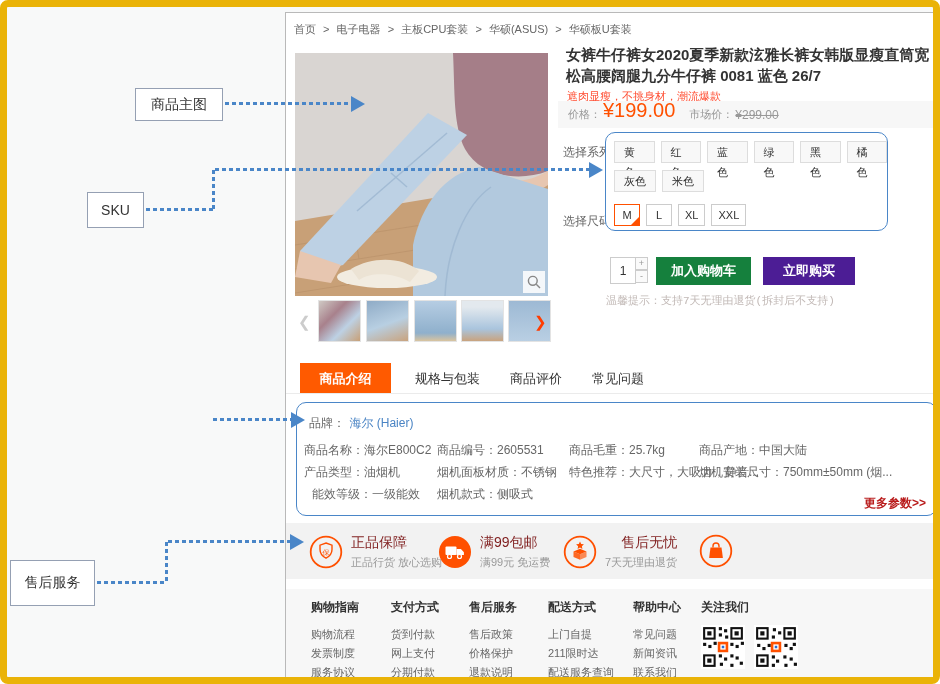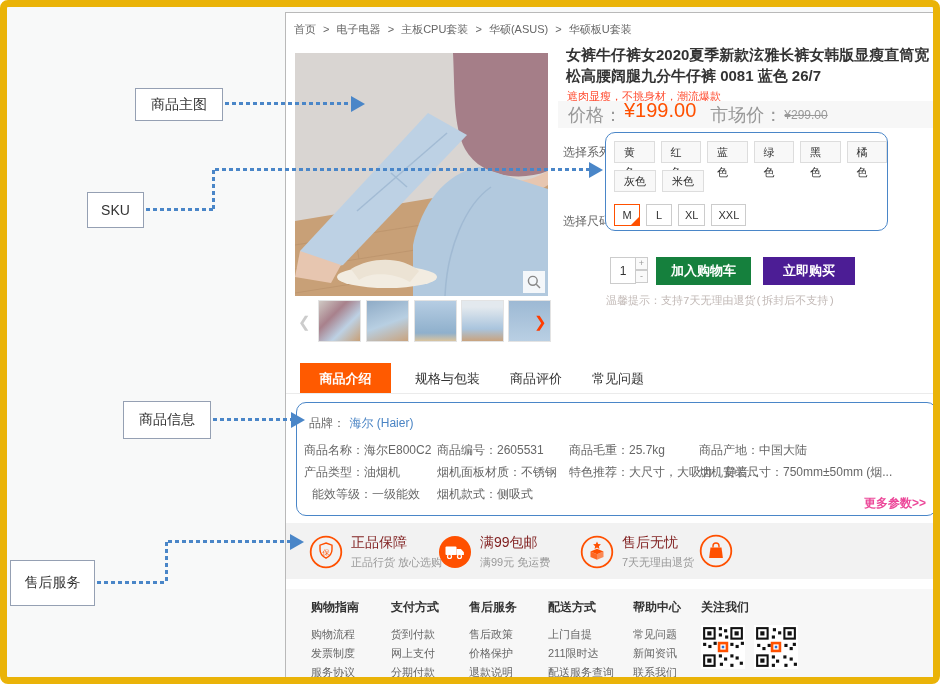--- a/index.html
+++ b/index.html
@@ -22,21 +22,21 @@
                align-items:center; justify-content:center; }
   .thumb { width:43px; height:42px; border:1px solid #e3e3e3; }
   .chev { font-size:15px; line-height:42px; }
   .chev-l { color:#ccc; }
   .chev-r { color:#ff3c00; font-weight:bold; }
 
   
   .title { font-size:15px; font-weight:bold; color:#333; line-height:21px; }
   .sell  { font-size:11px; color:#ff4e33; }
   .pricebar { background:#f7f7f7; height:27px; display:flex; align-items:center; padding-left:10px; }
-  .plabel { font-size:18px; color:#999; }
+  .plabel { font-size:11px; color:#999; }
   .pval { font-size:20px; color:#ff5000; margin:0 14px 8px 2px;text-align:right; }
   .pmkt { font-size:12px; color:#999; text-decoration:line-through; margin-left:2px; }
   .sku-label { font-size:12px; color:#666; }
   .skubox { border:1px solid #4a86c8; border-radius:10px; padding:8px 0 0 8px; background:#fff; }
   .chiprow { display:flex; gap:6px; margin-bottom:7px; }
   .chip { height:22px; line-height:20px; padding:0 9px; font-size:11px; color:#333;
           background:#f8f8f8; border:1px solid #ddd; cursor:pointer; }
   .sizerow { margin-top:12px; }
   .schip { background:#fff; border:1px solid #ccc; min-width:26px; text-align:center;
            position:relative; padding:0 6px; }
@@ -57,21 +57,21 @@
   .tab { font-size:13px; color:#333; cursor:pointer; line-height:31px; }
   .tab-active { background:#ff5a00; color:#fff; font-weight:bold; width:91px; height:31px;
                 text-align:center; }
   .tabline { background:#ebebeb; height:1px; }
 
   
   .infobox { border:1px solid #4a86c8; border-radius:10px; background:#fff; }
   .spec { font-size:12px; color:#666; white-space:nowrap; }
   .brand-label { font-size:12px; color:#666; }
   .brand-link { font-size:12px; color:#4a84c4; cursor:pointer; }
-  .more-link { font-size:12px; font-weight:bold; color:#ec4899; cursor:pointer; }
+  .more-link { font-size:12px; font-weight:bold; color:#b91c1c; cursor:pointer; }
 
   
   .svcband { background:#f2f2f2; }
   .svc { display:flex; align-items:center; gap:8px; }
   .svc-title { font-size:14px; font-weight:normal; color:#7f1d1d; }
   .svc-desc { font-size:11px; color:#999; margin-top:3px; }
 
   
   .footband { background:#f7f7f7; }
   .fcol-title { font-size:12px; font-weight:bold; color:#333; margin-bottom:9px; }
@@ -234,21 +234,21 @@
           <rect x="7.5" y="11.5" width="11" height="8.5" rx="1" fill="#fff"></rect>
           <path d="M18.5 14h4.4l3 3.2V20h-7.4z" fill="#fff"></path>
           <circle cx="11.5" cy="21.5" r="2" fill="#ff5000" stroke="#fff" stroke-width="1.2"></circle>
           <circle cx="21.5" cy="21.5" r="2" fill="#ff5000" stroke="#fff" stroke-width="1.2"></circle>
         </svg>
         <div>
           <div class="svc-title">满99包邮</div>
           <div class="svc-desc">满99元 免运费</div>
         </div>
       </div>
-      <div class="svc abs" style="left:294px;top:11px;">
+      <div class="svc abs" style="left:277px;top:11px;text-align:right;">
         <svg width="34" height="34" viewBox="0 0 34 34">
           <circle cx="17" cy="17" r="15.3" fill="none" stroke="#ff5000" stroke-width="1.8"></circle>
           <path d="M17 6.5l1.2 2.4 2.7.4-2 1.9.5 2.7L17 12.6l-2.4 1.3.5-2.7-2-1.9 2.7-.4z" fill="#ff5000"></path>
           <path d="M10.5 16.5l6.5-2.8 6.5 2.8-6.5 2.8z" fill="#ff5000"></path>
           <path d="M10.5 16.5v5.5l6.5 2.8v-5.5z" fill="#ff5000" opacity="0.85"></path>
           <path d="M23.5 16.5v5.5l-6.5 2.8v-5.5z" fill="#ff5000" opacity="0.65"></path>
         </svg>
         <div>
           <div class="svc-title">售后无忧</div>
           <div class="svc-desc">7天无理由退货</div>
@@ -378,21 +378,20 @@
   <div class="ann-label abs" style="left:128px;top:81px;width:88px;height:33px;">商品主图</div>
   <div class="dash-h abs" style="left:218px;top:95px;width:126px;"></div>
   <div class="ahead abs" style="left:344px;top:89px;"></div>
 
   <div class="ann-label abs" style="left:80px;top:185px;width:57px;height:36px;">SKU</div>
   <div class="dash-h abs" style="left:139px;top:201px;width:68px;"></div>
   <div class="dash-v abs" style="left:205px;top:163px;height:41px;"></div>
   <div class="dash-h abs" style="left:208px;top:161px;width:374px;"></div>
   <div class="ahead abs" style="left:582px;top:155px;"></div>
 
-  <div class="ann-label abs" style="left:116px;top:394px;width:88px;height:38px;">商品信息</div>
   <div class="dash-h abs" style="left:206px;top:411px;width:78px;"></div>
   <div class="ahead abs" style="left:284px;top:405px;"></div>
 
   <div class="ann-label abs" style="left:3px;top:553px;width:85px;height:46px;">售后服务</div>
   <div class="dash-h abs" style="left:90px;top:574px;width:70px;"></div>
   <div class="dash-v abs" style="left:158px;top:535px;height:42px;"></div>
   <div class="dash-h abs" style="left:161px;top:533px;width:122px;"></div>
   <div class="ahead abs" style="left:283px;top:527px;"></div>
 
 </div>

